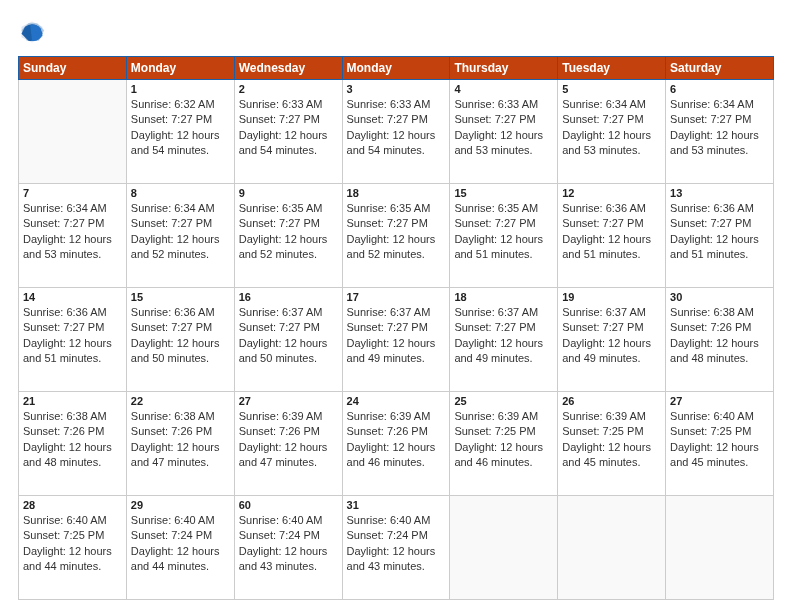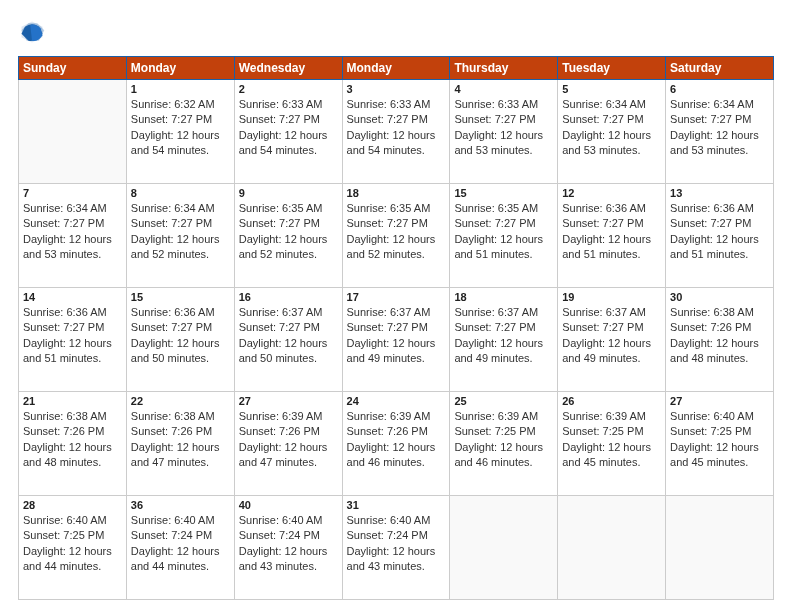--- a/index.html
+++ b/index.html
@@ -312,27 +312,27 @@
           </td>
         </tr>
         <tr class="last-row">
           <td>
             <span class="day-number">28</span>
             <div class="day-info" style="white-space: pre-line;">Sunrise: 6:40 AM
 Sunset: 7:25 PM
 Daylight: 12 hours and 44 minutes.</div>
           </td>
           <td>
-            <span class="day-number">36</span>
+            <span class="day-number">29</span>
             <div class="day-info" style="white-space: pre-line;">Sunrise: 6:40 AM
 Sunset: 7:24 PM
 Daylight: 12 hours and 44 minutes.</div>
           </td>
           <td>
-            <span class="day-number">40</span>
+            <span class="day-number">60</span>
             <div class="day-info" style="white-space: pre-line;">Sunrise: 6:40 AM
 Sunset: 7:24 PM
 Daylight: 12 hours and 43 minutes.</div>
           </td>
           <td>
             <span class="day-number">31</span>
             <div class="day-info" style="white-space: pre-line;">Sunrise: 6:40 AM
 Sunset: 7:24 PM
 Daylight: 12 hours and 43 minutes.</div>
           </td>

